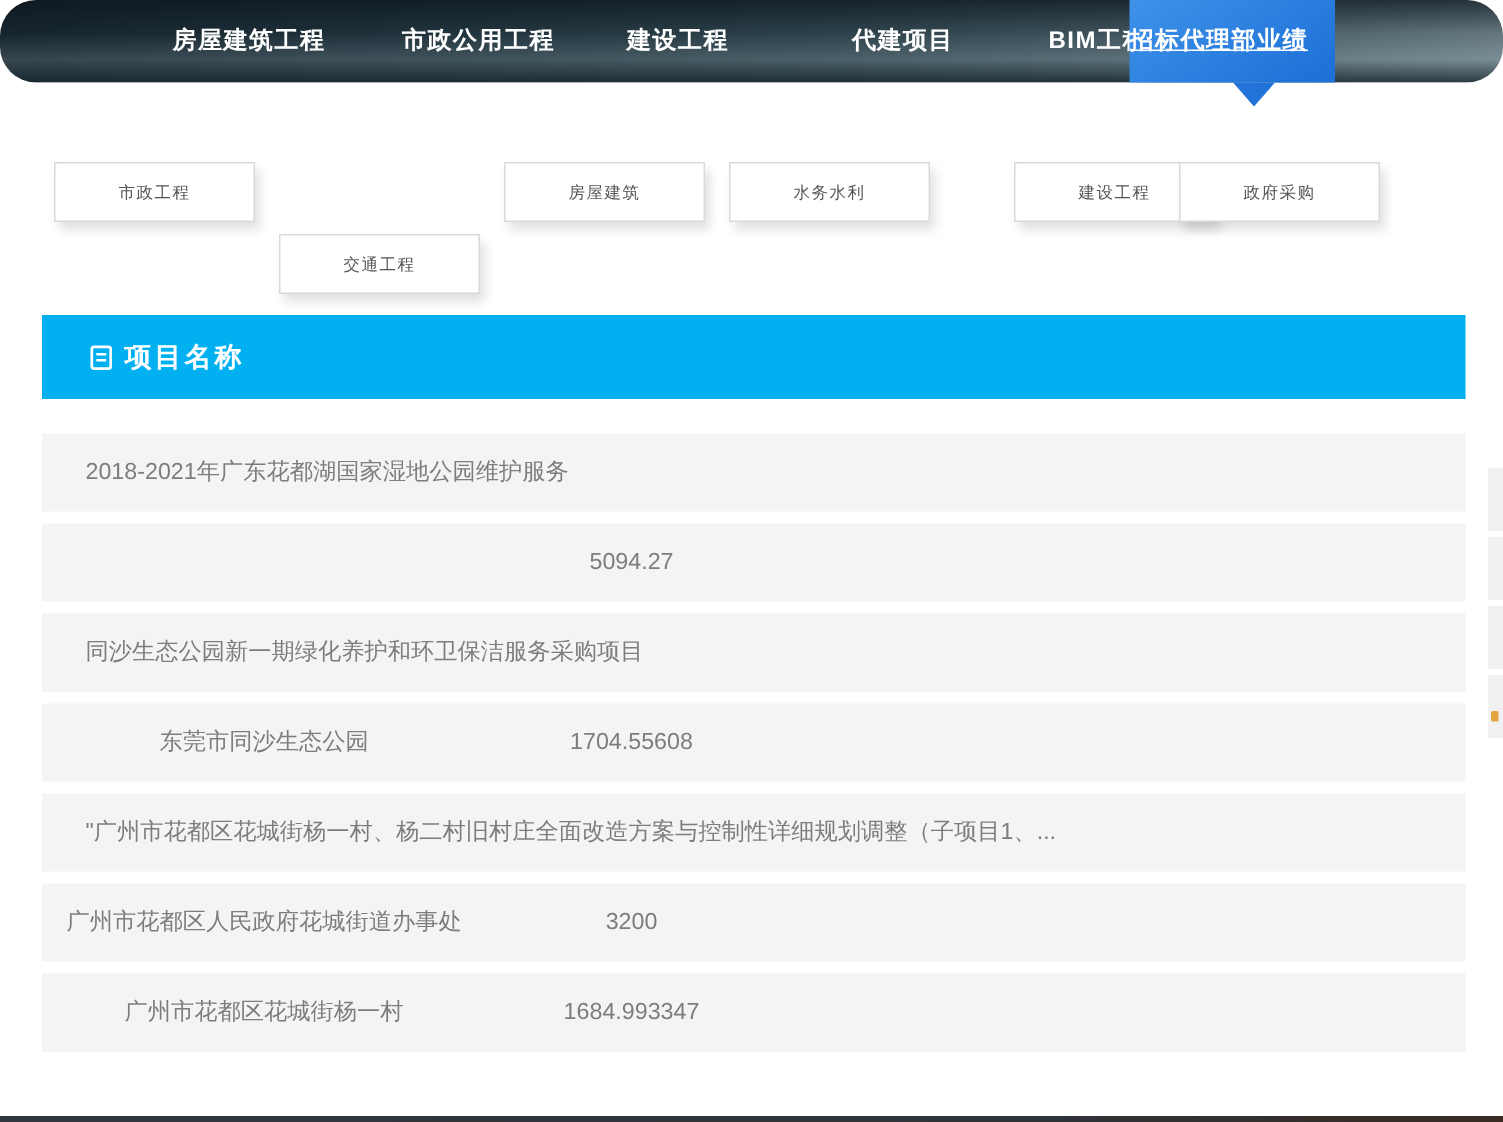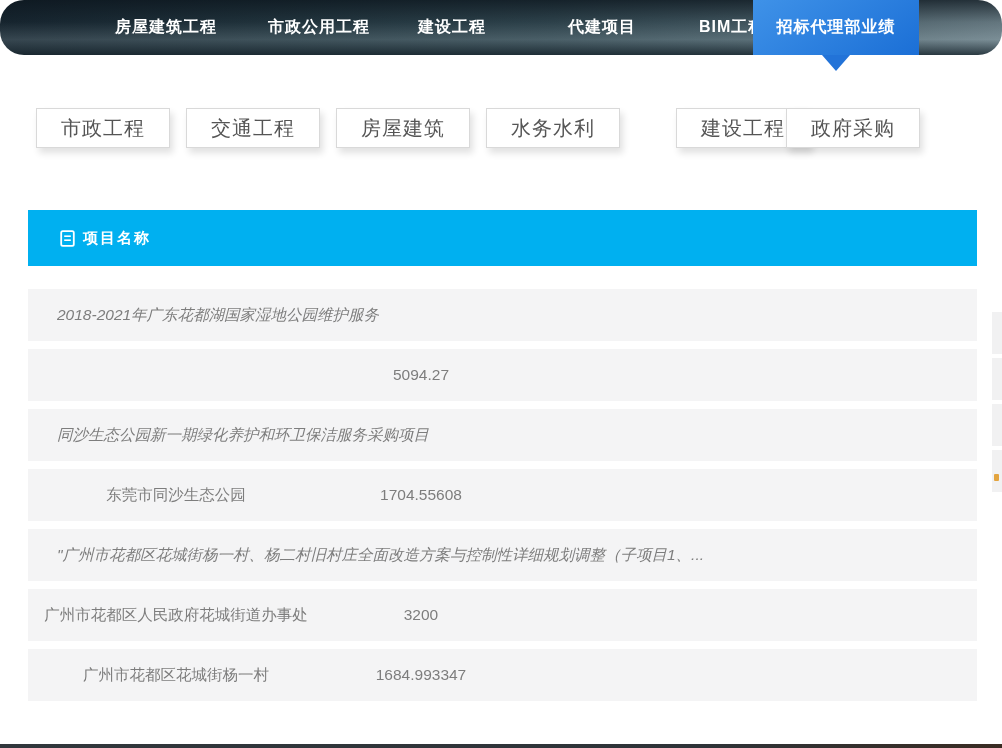--- a/index.html
+++ b/index.html
@@ -18,61 +18,61 @@
       linear-gradient(100deg,#16242e 0%,#23363f 30%,#31464f 55%,#4a5f68 78%,#72858d 100%);
     z-index:5;
     border-radius:24px;
   }
   .nav-item{
     position:absolute;top:0;height:55px;display:flex;align-items:center;
     color:#ffffff;font-size:16px;font-weight:bold;letter-spacing:1px;
     cursor:pointer;text-decoration:none;white-space:nowrap;
   }
   .nav-active{
-    position:absolute;top:0;left:753px;width:166px;height:55px;
-    display:flex;align-items:center;justify-content:center;
+    position:absolute;top:0;left:753px;width:137px;height:55px;
+    display:flex;align-items:center;
     background:linear-gradient(145deg,#3f92e8 0%,#1b6fd6 100%);
-    color:#fff;font-size:16px;font-weight:bold;letter-spacing:1px;cursor:pointer;
+    color:#fff;font-size:16px;font-weight:bold;letter-spacing:1px;cursor:pointer;text-decoration:underline;
   }
   .nav-arrow{
     position:absolute;left:822px;top:55px;width:0;height:0;
     border-left:14px solid transparent;border-right:14px solid transparent;
     border-top:16px solid #2273d8;z-index:6;
   }
 
   
   .filters{position:absolute;left:0;top:108px;width:1002px;height:44px;}
   .filter-btn{
     position:absolute;top:0;width:134px;height:40px;box-sizing:border-box;
     background:#ffffff;border:1px solid #d9d9d9;
     box-shadow:3px 5px 7px rgba(0,0,0,.12);
     display:flex;align-items:center;justify-content:center;
-    font-size:20px;color:#555;letter-spacing:1px;cursor:pointer;
+    font-size:11px;color:#555;letter-spacing:1px;cursor:pointer;
   }
 
   
   .table-head{
     position:absolute;left:28px;top:210px;width:949px;height:56px;
     background:#00b0f0;display:flex;align-items:center;
     padding-left:32px;box-sizing:border-box;
   }
   .table-head .doc-icon{display:inline-flex;margin-right:8px;}
   .table-head .head-label{
-    color:#ffffff;font-size:15px;font-weight:bold;letter-spacing:2px;font-family:Liberation Mono, monospace;
+    color:#ffffff;font-size:18px;font-weight:bold;letter-spacing:2px;font-family:Liberation Mono, monospace;
   }
 
   
   .rows{position:absolute;left:28px;top:289px;width:949px;}
   .row{
     position:relative;height:52px;margin-bottom:8px;background:#f4f4f5;
     color:#7d7d7d;font-size:15.5px;
   }
   .row .name-text{
     position:absolute;left:29px;top:50%;transform:translateY(-50%);
-    white-space:nowrap;overflow:hidden;max-width:890px;font-style:italic;
+    white-space:nowrap;overflow:hidden;max-width:890px;
   }
   .row .owner{
     position:absolute;left:-28px;width:352px;top:50%;transform:translateY(-50%);
     text-align:center;white-space:nowrap;
   }
   .row .amount{
     position:absolute;left:324px;width:138px;top:50%;transform:translateY(-50%);
     text-align:center;white-space:nowrap;
   }
 
@@ -106,21 +106,21 @@
       <a class="nav-item" style="left: 660px; margin-left: 39px;">BIM工程</a>
     </div>
   <div class="nav-active">
     <span>招标代理部业绩</span>
   </div>
 </div>
 <div class="nav-arrow"></div>
 
 <div class="filters" id="filters">
     <div class="filter-btn" style="left: 36px;">市政工程</div>
-    <div class="filter-btn" style="left: 186px;">交通工程</div>
+    <div class="filter-btn" style="left: 186px; margin-top: 48px;">交通工程</div>
     <div class="filter-btn" style="left: 336px;">房屋建筑</div>
     <div class="filter-btn" style="left: 486px;">水务水利</div>
     <div class="filter-btn" style="left: 636px; margin-left: 40px;">建设工程</div>
     <div class="filter-btn" style="left: 786px;">政府采购</div>
   </div>
 
 <div class="table-head">
   <span class="doc-icon">
     <svg width="15" height="17" viewBox="0 0 15 17">
       <rect x="1.2" y="1.2" width="12.6" height="14.6" rx="1.6" fill="none" stroke="#ffffff" stroke-width="1.8"></rect>

